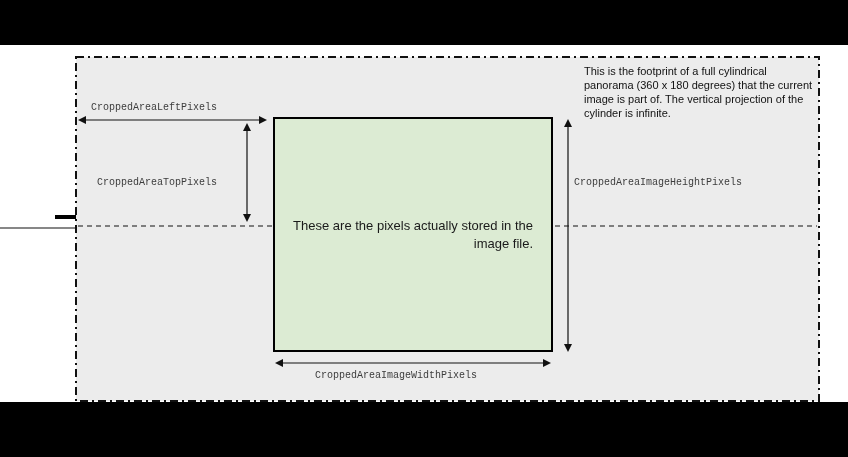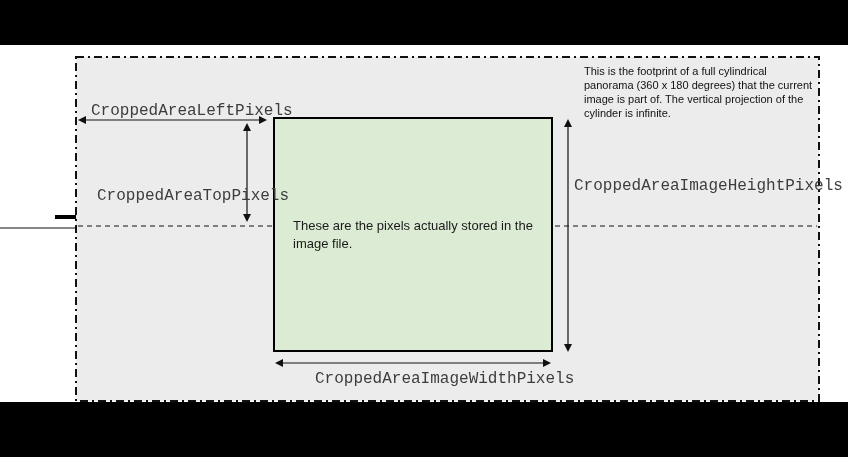--- a/index.html
+++ b/index.html
@@ -17,27 +17,27 @@
   .diagram-svg{
     position:absolute;left:0;top:0;width:848px;height:457px;
   }
   .image-box{
     position:absolute;left:273px;top:117px;width:280px;height:235px;
     background:#dcebd3;border:2px solid #000;
     box-sizing:border-box;
     display:flex;align-items:center;justify-content:center;
   }
   .image-box .note{
-    max-width:240px;text-align:left;
+    max-width:240px;text-align:right;
     font-size:13px;line-height:1.35;color:#1a1a1a;
   }
   .mono-label{
     position:absolute;
     font-family:"Liberation Mono","DejaVu Sans Mono",monospace;
-    font-size:16px;color:#3d3d3d;white-space:nowrap;
+    font-size:10px;color:#3d3d3d;white-space:nowrap;
   }
   .footprint-note{
     position:absolute;left:584px;top:64px;width:234px;
     font-size:11px;line-height:1.28;color:#111;
   }
 </style>
 </head>
 <body>
 
 <div class="screen">
@@ -78,21 +78,21 @@
       <polygon points="543,359 551,363 543,367" stroke="none"></polygon>
     </g>
   </svg>
 
   <div class="image-box">
     <div class="note">These are the pixels actually stored in the image file.</div>
   </div>
 
   <div class="mono-label" style="left:91px;top:102px;">CroppedAreaLeftPixels</div>
 
-  <div class="mono-label" style="left:97px;top:177px;margin-top:10px;">CroppedAreaTopPixels</div>
+  <div class="mono-label" style="left:97px;top:177px;">CroppedAreaTopPixels</div>
 
   <div class="mono-label" style="left:315px;top:370px;">CroppedAreaImageWidthPixels</div>
 
   <div class="mono-label" style="left:574px;top:177px;">CroppedAreaImageHeightPixels</div>
 
   <div class="footprint-note">This is the footprint of a full cylindrical panorama (360 x 180 degrees) that the current image is part of.  The vertical projection of the cylinder is infinite.</div>
 
 </div>
 
 </body></html>

